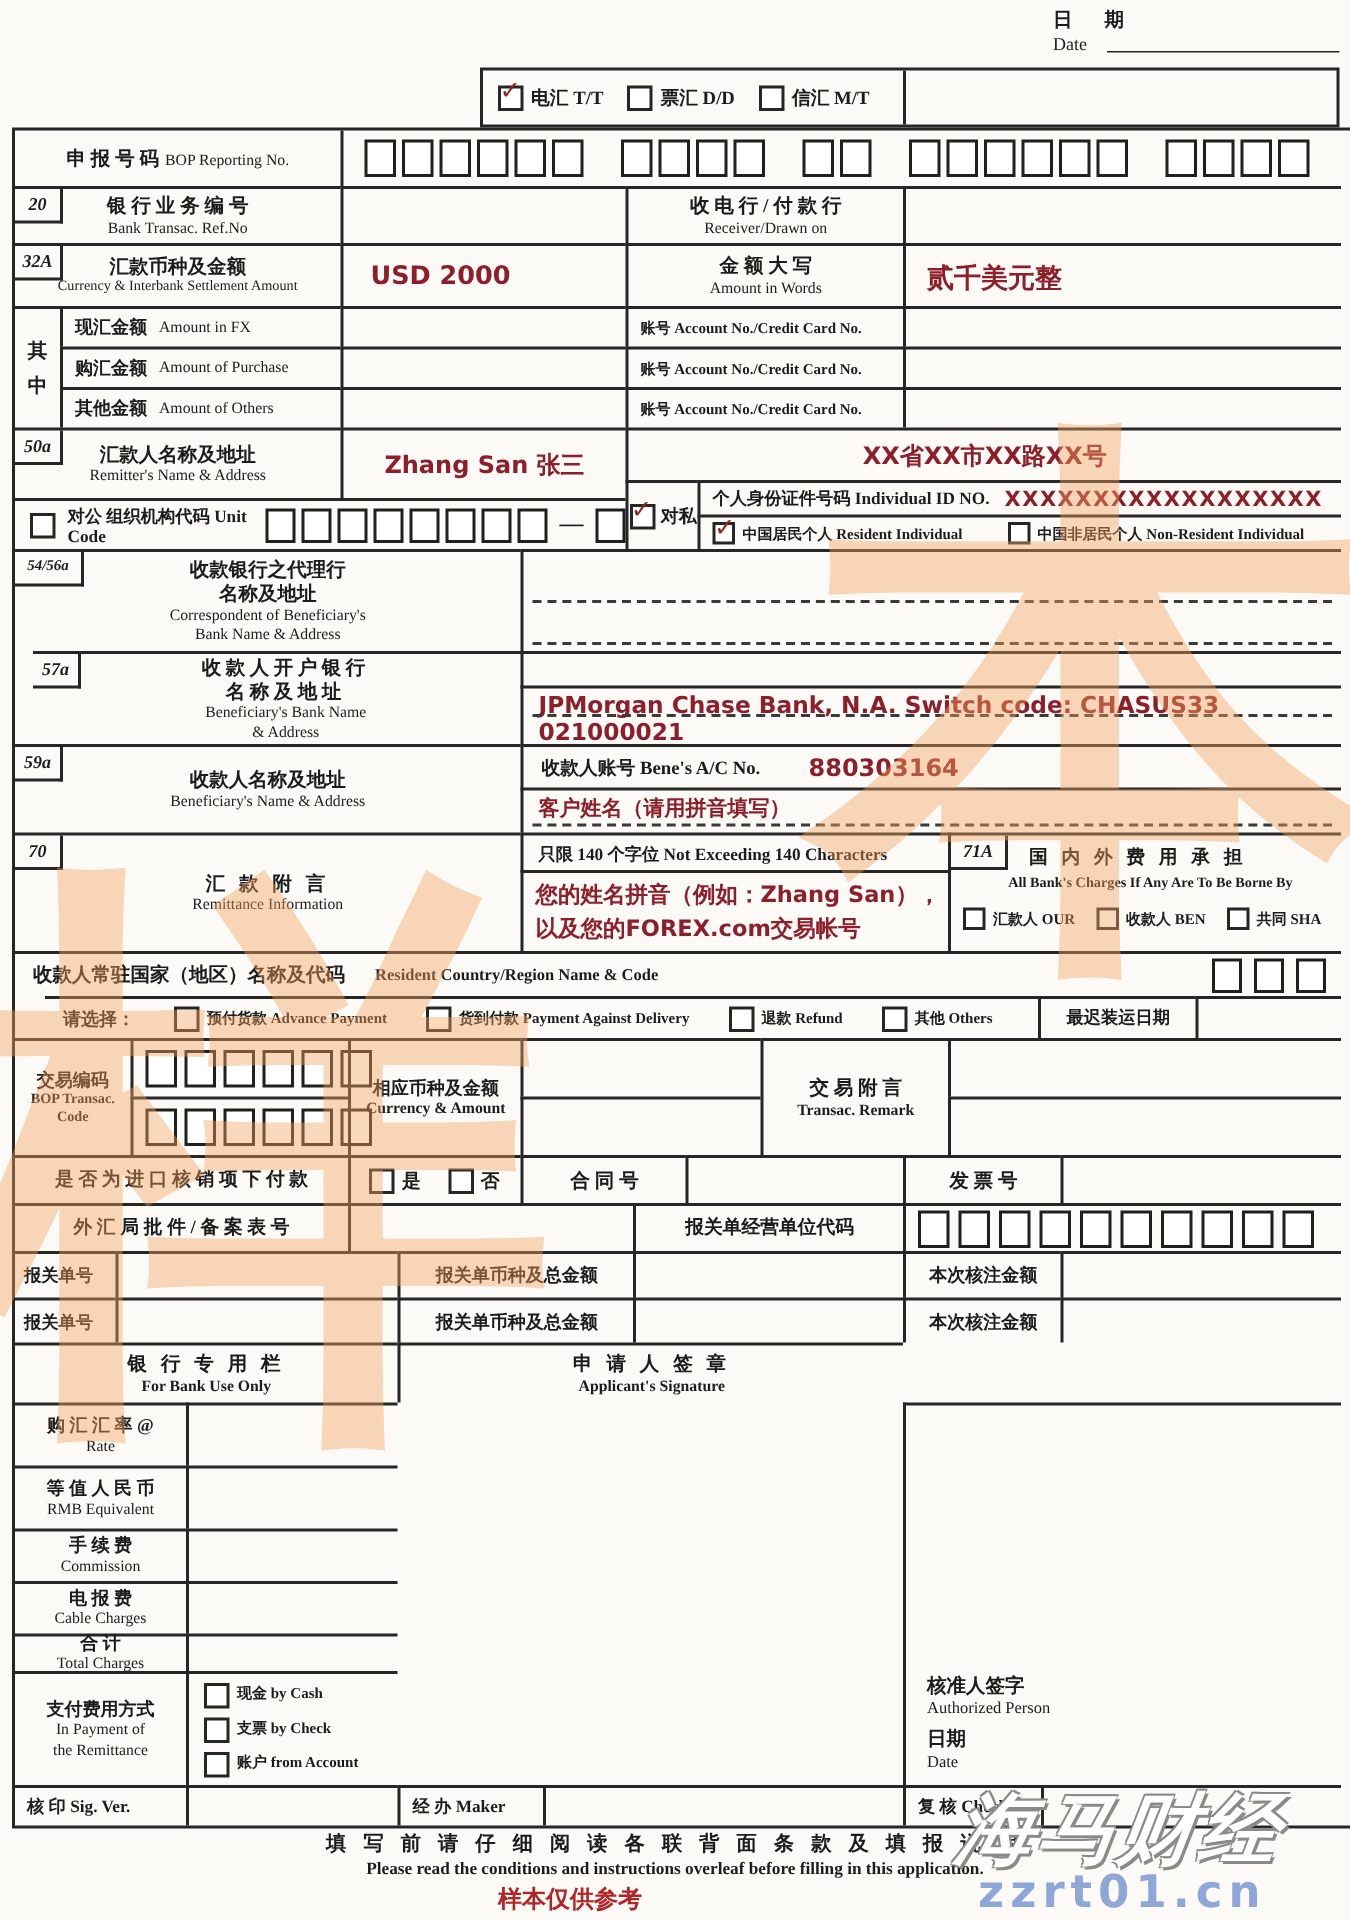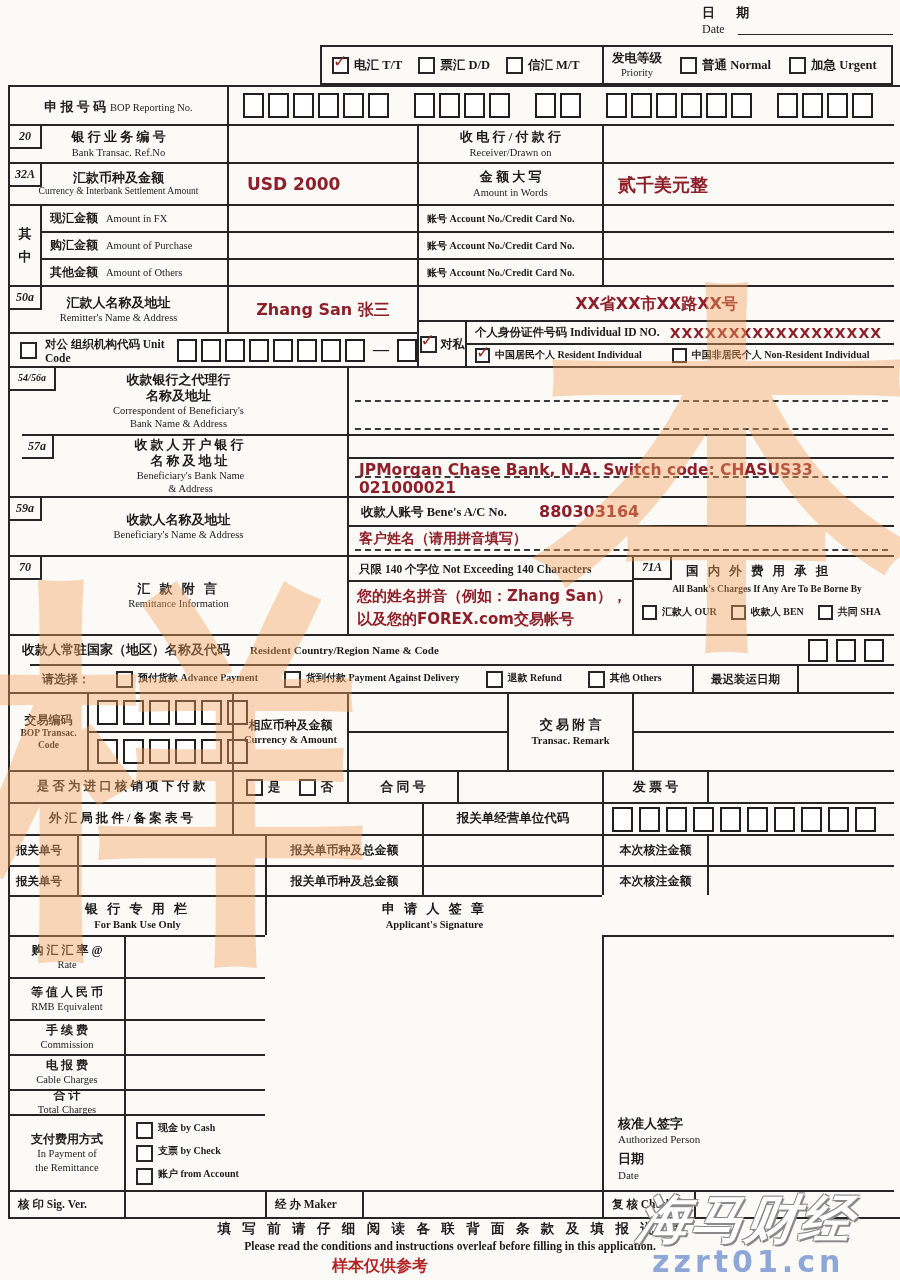--- a/index.html
+++ b/index.html
@@ -18,21 +18,21 @@
   .zh-sp{font-weight:bold;font-size:13px;letter-spacing:3px;}
   .en{font-size:10.5px;}
   .sm{font-size:10px;}
   .code{position:absolute;left:0;top:0;width:30px;height:21px;border-right:2px solid #262626;border-bottom:2px solid #262626;
         font-style:italic;font-weight:bold;font-size:12px;display:flex;align-items:center;justify-content:center;background:transparent;}
   .code.wide{width:44px;font-size:10px;}
   .red{color:#8e1f2a;font-family:"DejaVu Sans", sans-serif;font-weight:bold;}
   .cb{display:inline-block;width:13px;height:13px;border:2px solid #262626;position:relative;vertical-align:middle;background:#fff;flex:none;}
   .cb.s{width:11px;height:11px;}
   .cb.checked::after{content:"✓";position:absolute;left:-1px;top:-8px;font-size:17px;font-weight:bold;color:#93271f;font-family:"DejaVu Sans", sans-serif;}
-  .cbi{display:inline-flex;align-items:flex-start;gap:5px;white-space:nowrap;}
+  .cbi{display:inline-flex;align-items:center;gap:5px;white-space:nowrap;}
   .bx{width:17px;height:21px;border:2px solid #1f1f1f;background:#fff;flex:none;}
   .bx.s{width:16px;height:19px;}
   .grp{display:flex;gap:4px;}
   .row-flex{display:flex;align-items:center;}
   .wm-big{position:absolute;font-family:"DejaVu Sans", sans-serif;font-weight:bold;color:#f4a35f;opacity:.42;z-index:3;pointer-events:none;line-height:1;}
   .wm-brand{position:absolute;z-index:6;font-family:"DejaVu Sans", sans-serif;font-weight:bold;font-style:italic;
             color:#fff;text-shadow:2px 2px 0 #8a8a8a,-1px -1px 0 #8a8a8a,1px -1px 0 #8a8a8a,-1px 1px 0 #8a8a8a;
             letter-spacing:2px;pointer-events:none;}
   .wm-site{position:absolute;z-index:6;font-family:"DejaVu Sans", sans-serif;font-weight:bold;color:#8ea6d8;letter-spacing:4px;pointer-events:none;}
   .content{position:relative;z-index:2;}
@@ -55,34 +55,20 @@
           <span class="cb checked"></span>
           <span class="zh" style="font-size:12.5px">电汇 T/T</span>
         </span>
       <span class="cbi">
           <span class="cb"></span>
           <span class="zh" style="font-size:12.5px">票汇 D/D</span>
         </span>
       <span class="cbi">
           <span class="cb"></span>
           <span class="zh" style="font-size:12.5px">信汇 M/T</span>
-        </span>
-    </div>
-    <div class="row-flex" style="flex:1;gap:18px;padding-left:8px;">
-      <span class="lbl">
-        <span class="zh" style="font-size:12.5px">发电等级</span>
-        <span class="en">Priority</span>
-      </span>
-      <span class="cbi">
-          <span class="cb"></span>
-          <span class="zh" style="font-size:12.5px">普通 Normal</span>
-        </span>
-      <span class="cbi">
-          <span class="cb"></span>
-          <span class="zh" style="font-size:12.5px">加急 Urgent</span>
         </span>
     </div>
   </div>
 
   <div class="form">
 
     <div class="c nl nt lbl" style="left:0;top:0;width:217px;height:37px;">
       <span><span class="zh">申 报 号 码</span>
       <span class="en">BOP Reporting No.</span></span>
     </div>

